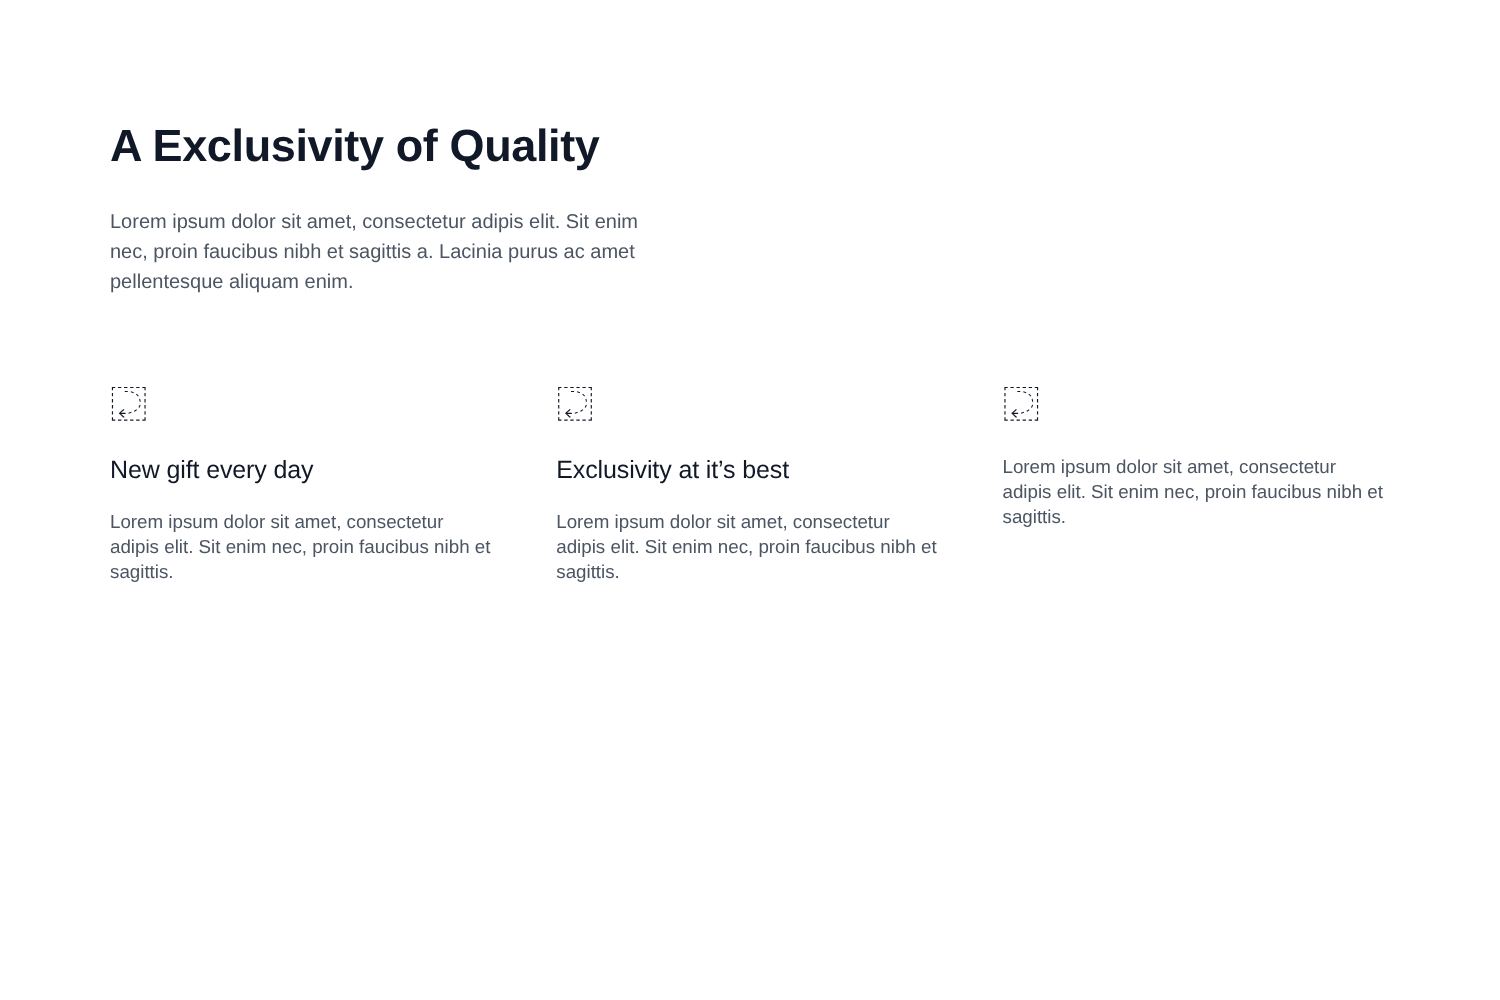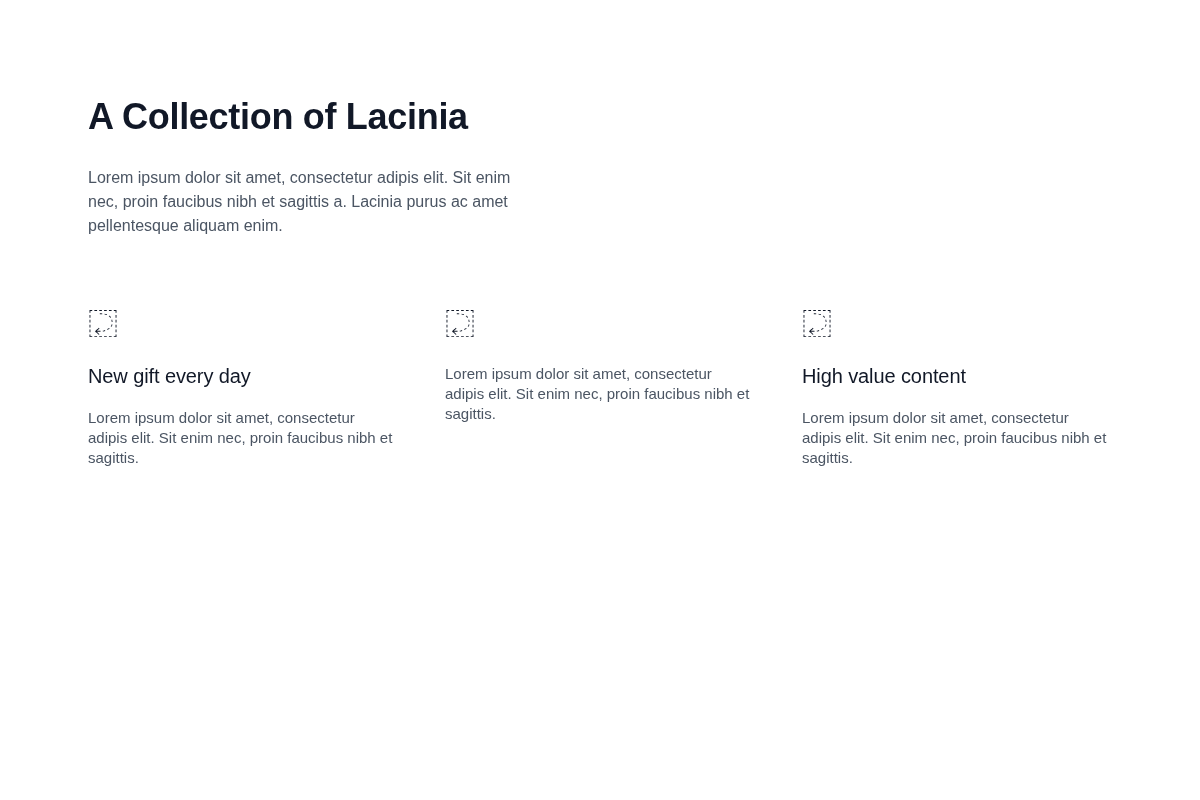--- a/index.html
+++ b/index.html
@@ -103,39 +103,39 @@
     color: #4b5563;
   }
 </style>
 </head>
 <body>
 
 <div class="page">
   <div class="content">
 
     <section class="intro">
-      <h1 class="page-title">A Collection of Lacinia</h1>
+      <h1 class="page-title">A Exclusivity of Quality</h1>
       <p class="intro-text">Lorem ipsum dolor sit amet, consectetur adipis elit. Sit enim nec, proin faucibus nibh et sagittis a. Lacinia purus ac amet pellentesque aliquam enim.</p>
     </section>
 
     <section class="features">
 
       <div class="feature">
         <span class="feature-icon">⿿</span>
         <h2 class="feature-title">New gift every day</h2>
         <p class="feature-text">Lorem ipsum dolor sit amet, consectetur adipis elit. Sit enim nec, proin faucibus nibh et sagittis.</p>
       </div>
 
       <div class="feature">
         <span class="feature-icon">⿿</span>
+        <h2 class="feature-title">Exclusivity at it’s best</h2>
         <p class="feature-text">Lorem ipsum dolor sit amet, consectetur adipis elit. Sit enim nec, proin faucibus nibh et sagittis.</p>
       </div>
 
       <div class="feature">
         <span class="feature-icon">⿿</span>
-        <h2 class="feature-title">High value content</h2>
         <p class="feature-text">Lorem ipsum dolor sit amet, consectetur adipis elit. Sit enim nec, proin faucibus nibh et sagittis.</p>
       </div>
 
     </section>
 
   </div>
 </div>
 
 </body></html>

